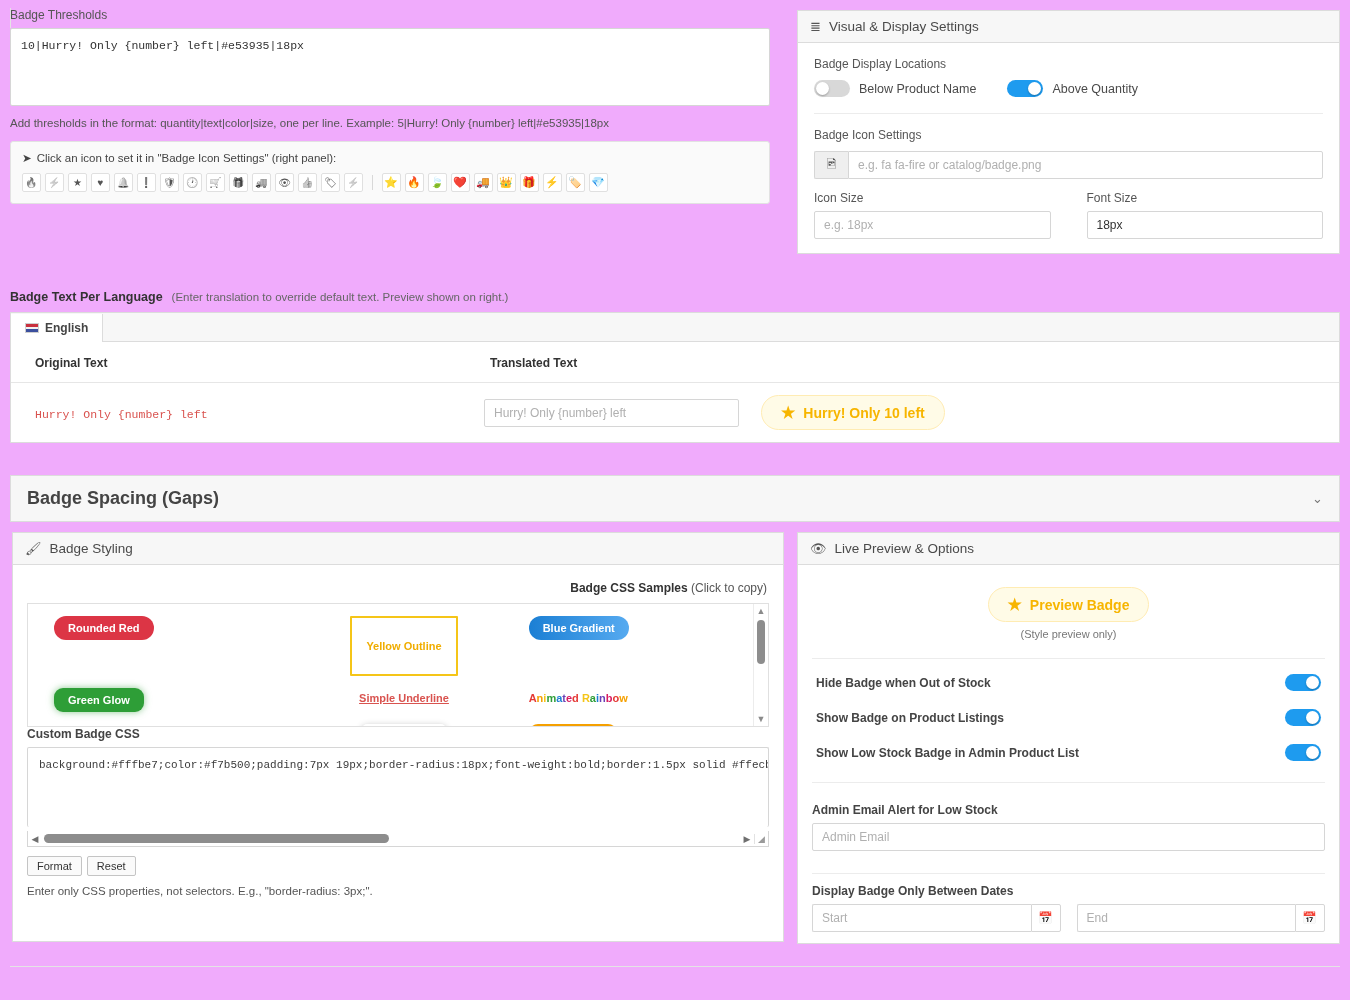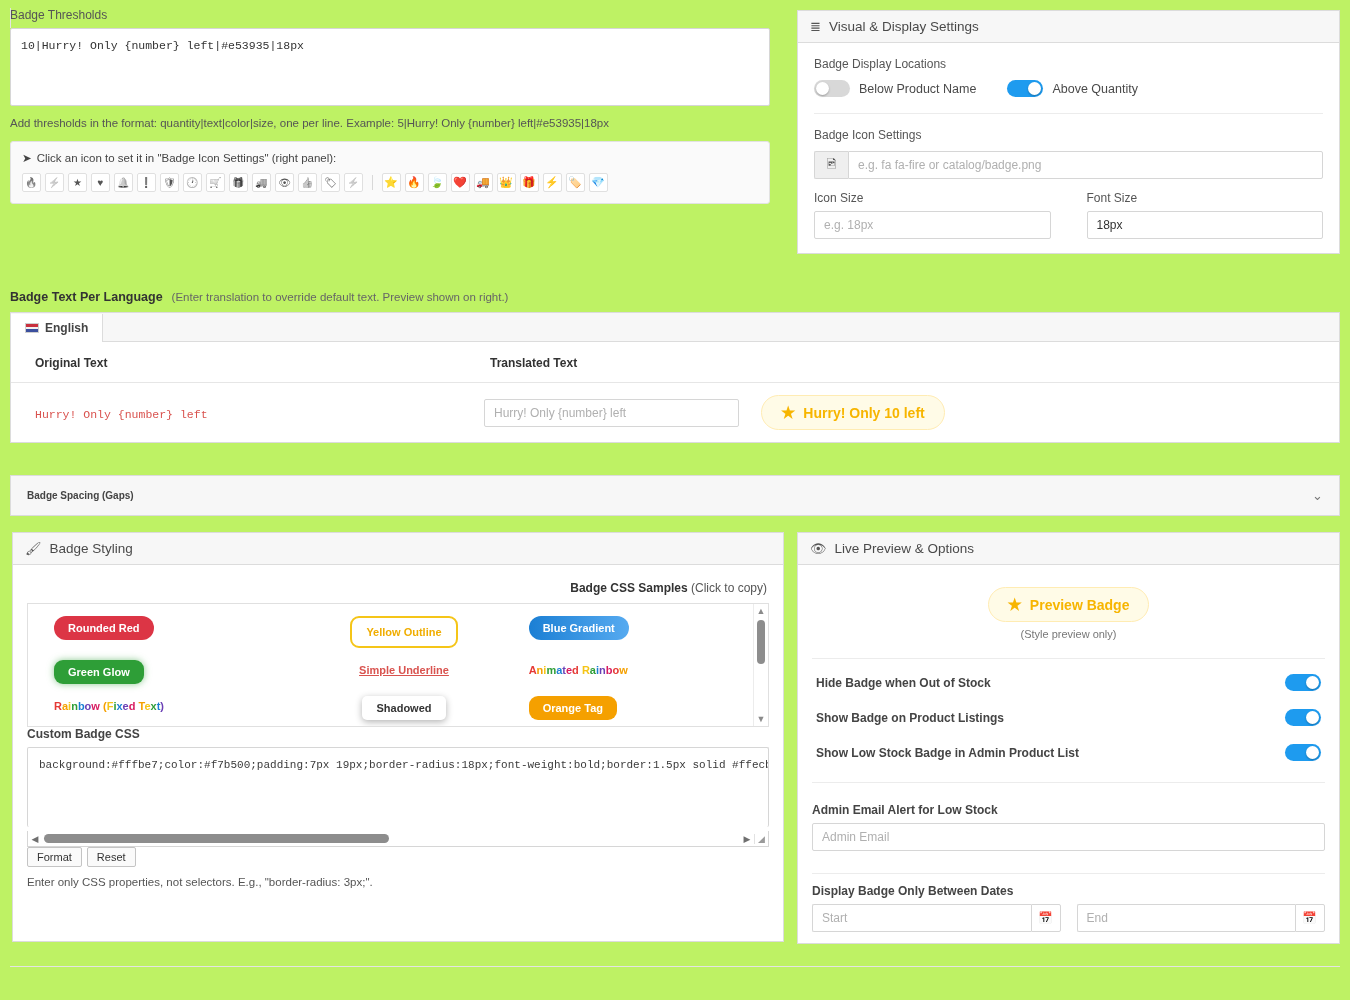--- a/index.html
+++ b/index.html
@@ -4,21 +4,21 @@
 <style>
   * { box-sizing: border-box; }
   html, body {
     margin: 0; padding: 0;
     width: 1350px; height: 1000px;
     background: #ffffff;
     font-family: "Liberation Sans", sans-serif;
     color: #333;
     overflow: hidden;
   }
-  .page { position: relative; width: 1350px; height: 1000px; background:#bef264; }
+  .page { position: relative; width: 1350px; height: 1000px; background:#f0abfc; }
 
   
   .panel {
     border: 1px solid #dcdcdc;
     background: #fff;
   }
   .panel-head {
     background: #f7f7f7;
     border-bottom: 1px solid #dcdcdc;
     padding: 8px 12px;
@@ -156,21 +156,21 @@
     border: 1.5px solid #ffecb3;
   }
   .badge-preview .star { color:#f7b500; font-size:16px; }
 
   
   #spacing-panel { position:absolute; left:10px; top:475px; width:1330px; }
   #spacing-head {
     background:#f7f7f7; border:1px solid #dcdcdc;
     padding: 12px 16px; display:flex; align-items:center; justify-content:space-between;
   }
-  #spacing-title { font-size:10px; font-weight:bold; color:#444; }
+  #spacing-title { font-size:18px; font-weight:bold; color:#444; }
   .chev { color:#777; font-size:13px; }
 
   
   #styling-panel { position:absolute; left:12px; top:532px; width:772px; height:410px; }
   #samples-label { text-align:right; font-size:12px; color:#555; margin: 10px 2px 8px 0; }
   #samples-label b { color:#333; }
   #samples-box {
     border:1px solid #e0e0e0; background:#fff;
     height: 124px; position:relative; overflow:hidden;
   }
@@ -178,21 +178,21 @@
     display:grid; grid-template-columns: 1fr 1fr 1fr;
     padding: 12px 14px; gap: 12px 0;
     justify-items: start;
   }
   .samples-grid > div { padding-left: 12px; }
   .samples-grid .col2 { justify-self: center; }
   .samples-grid .col3 { justify-self: start; }
 
   .s-badge { display:inline-block; font-size:11px; font-weight:bold; }
   .s-rounded-red { background:#dc3545; color:#fff; padding:6px 14px; border-radius:14px; }
-  .s-yellow-outline { background:#fff; color:#f0ad00; padding:8px 14px; border-radius:9px; border:2px solid #f5c518; }
+  .s-yellow-outline { background:#fff; color:#f0ad00; padding:22px 14px; border-radius:1px; border:2px solid #f5c518; }
   .s-blue-gradient { background: linear-gradient(90deg,#1b7fd4,#56aaf0); color:#fff; padding:6px 14px; border-radius:14px; }
   .s-green-glow { background:#2e9e37; color:#fff; padding:6px 14px; border-radius:9px; box-shadow:0 0 7px rgba(46,158,55,.55); }
   .s-underline { color:#d9534f; text-decoration: underline; text-decoration-color:#d9534f; }
   .s-shadowed { background:#fff; color:#333; padding:6px 14px; border-radius:5px; box-shadow:0 2px 7px rgba(0,0,0,.3); }
   .s-orange-tag { background:#f5a000; color:#fff; padding:6px 14px; border-radius:9px; }
   .rainbow span { font-weight:bold; }
 
   
   .vscroll {
     position:absolute; right:0; top:0; width:15px; height:100%;
@@ -219,21 +219,21 @@
     background:#fff; display:flex; align-items:center; position:relative;
   }
   .hscroll .arr { width:14px; text-align:center; font-size:9px; color:#6f6f6f; }
   .hscroll .track { flex:1; height:100%; position:relative; }
   .hscroll .thumb {
     position:absolute; left:2px; top:3px; height:9px; width:345px;
     background:#8d8d8d; border-radius:5px;
   }
   .hscroll .grip { width:14px; text-align:center; font-size:9px; color:#9a9a9a; border-left:1px solid #e2e2e2;}
 
-  .btn-row { display:flex; gap:5px; }
+  .btn-row { margin-top: 9px; display:flex; gap:5px; }
   .sm-btn {
     font-family:"Liberation Sans", sans-serif;
     font-size: 11px; padding: 3px 9px;
     border:1px solid #c4c4c4; background:#fafafa; color:#333;
     border-radius:2px; cursor:pointer;
   }
   #css-footnote { margin-top:9px; font-size:11.5px; color:#555; }
 
   
   #live-panel { position:absolute; left:797px; top:532px; width:543px; height:412px; }

